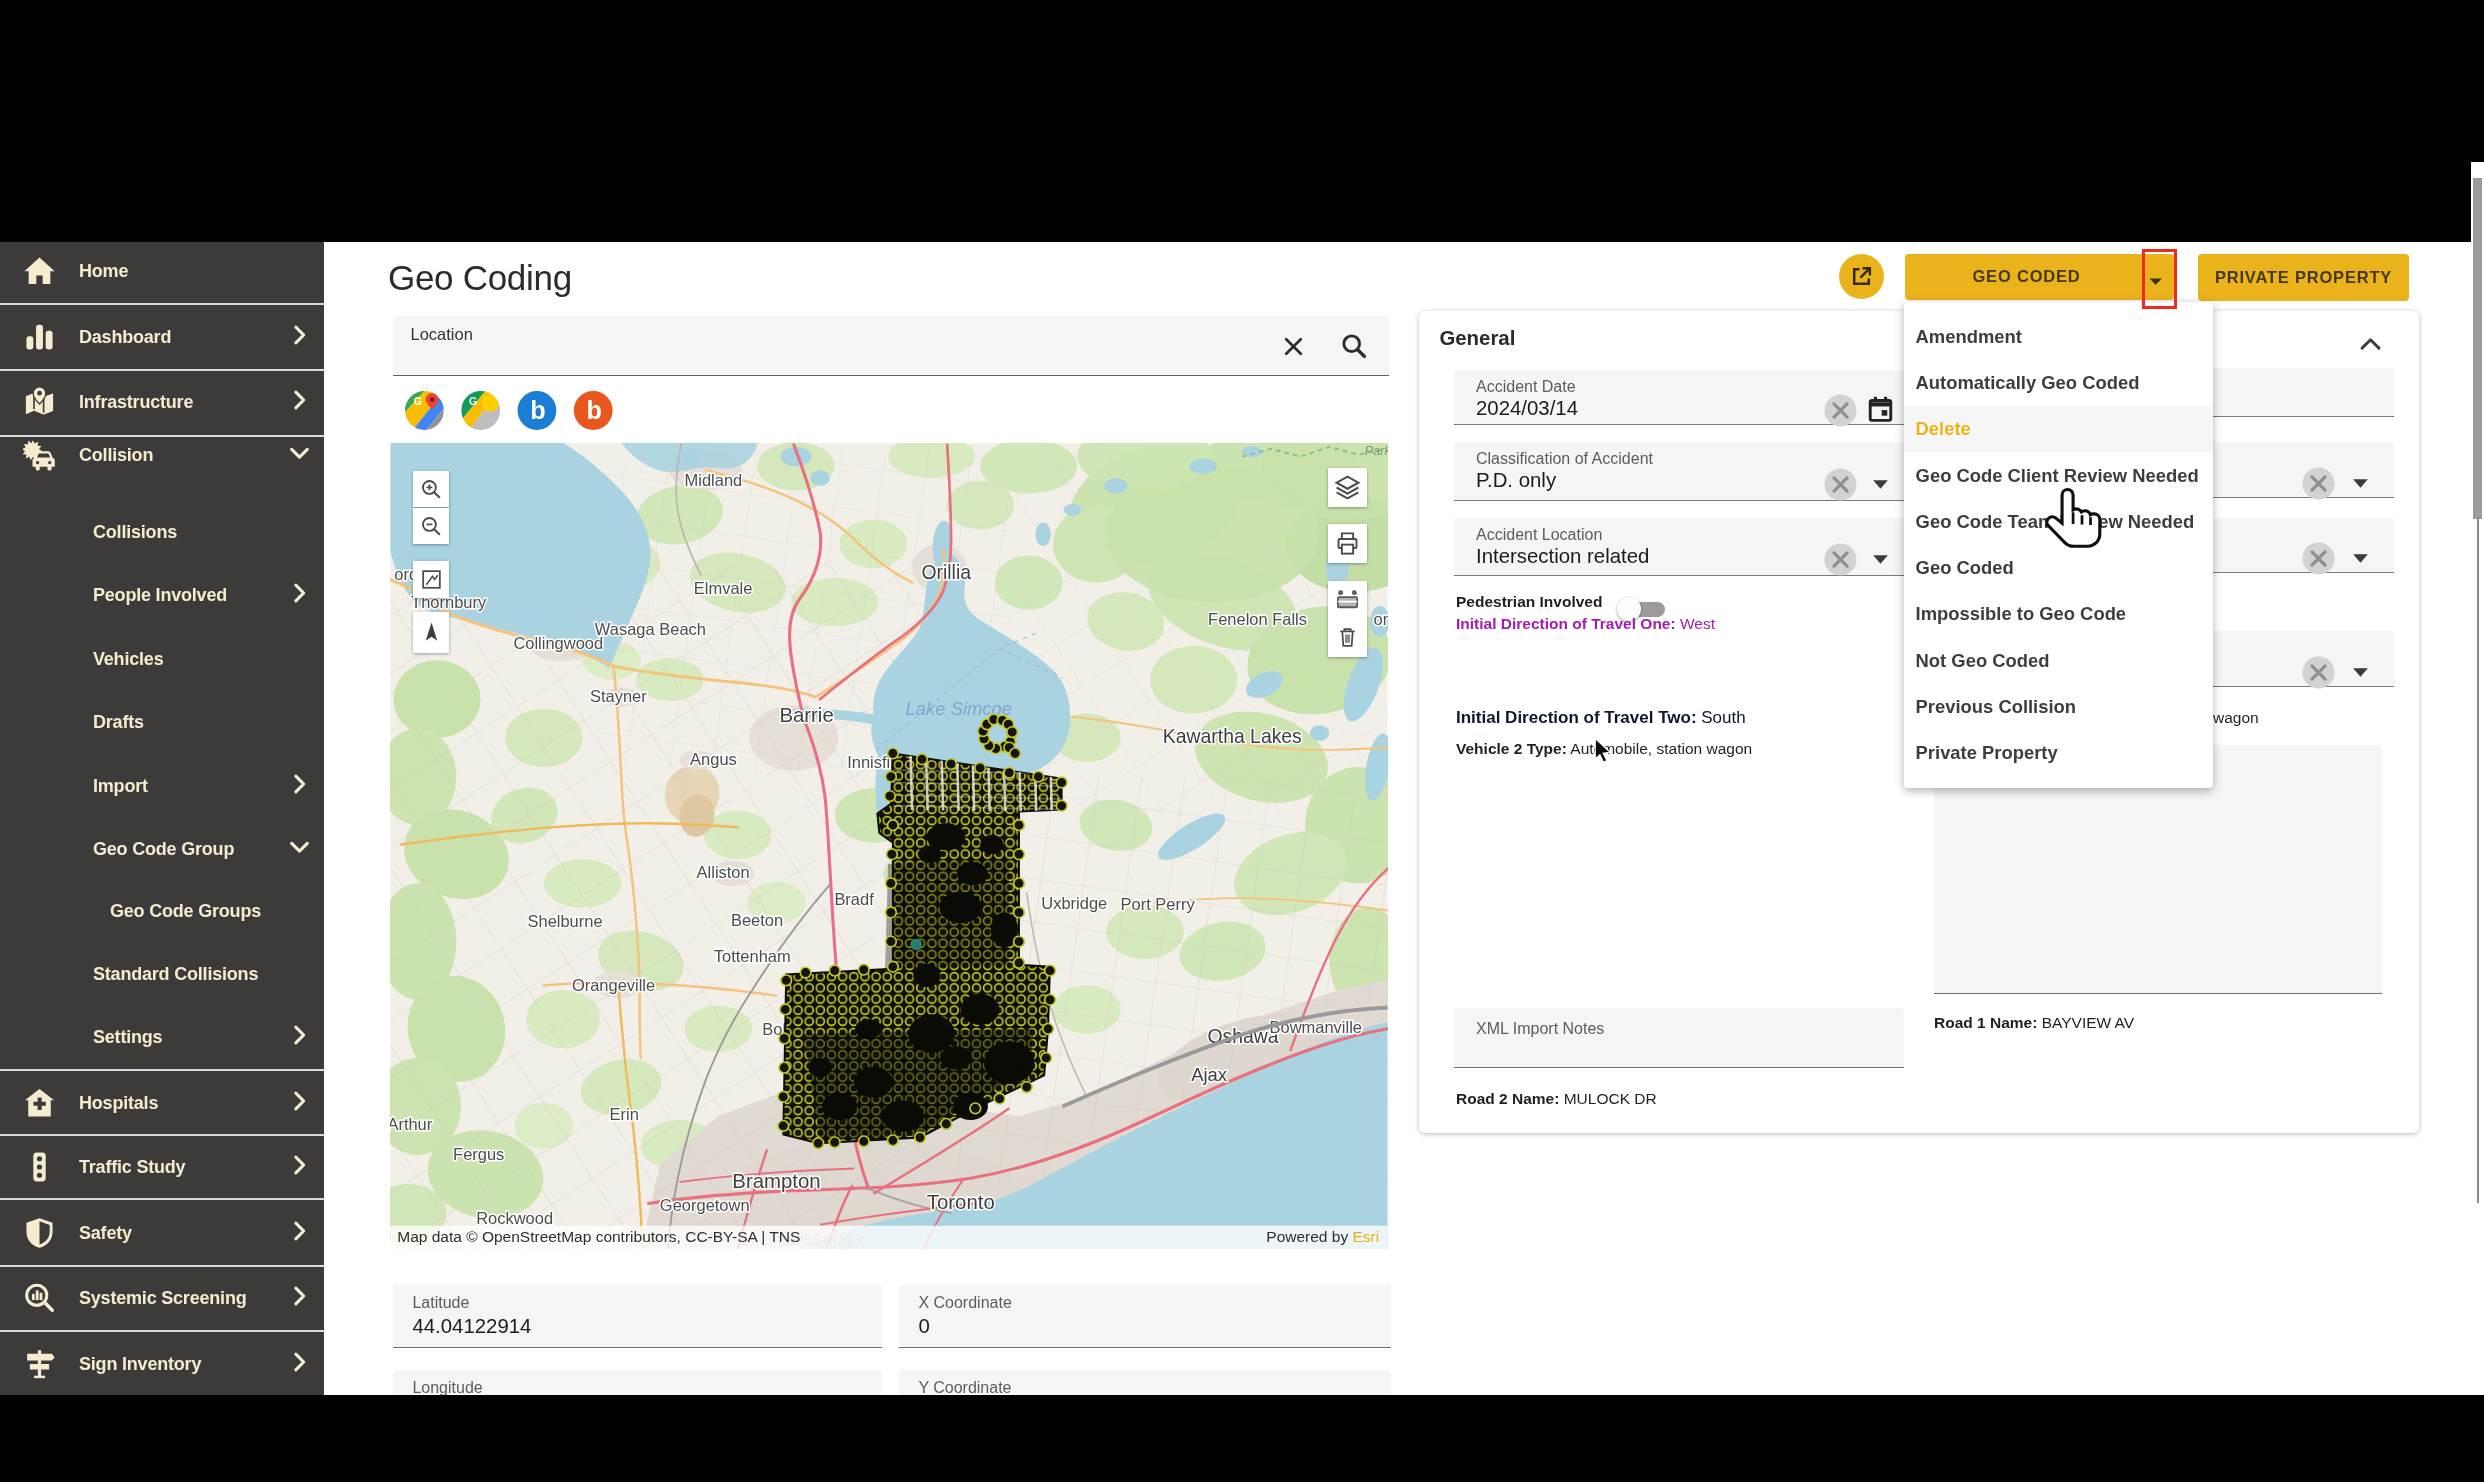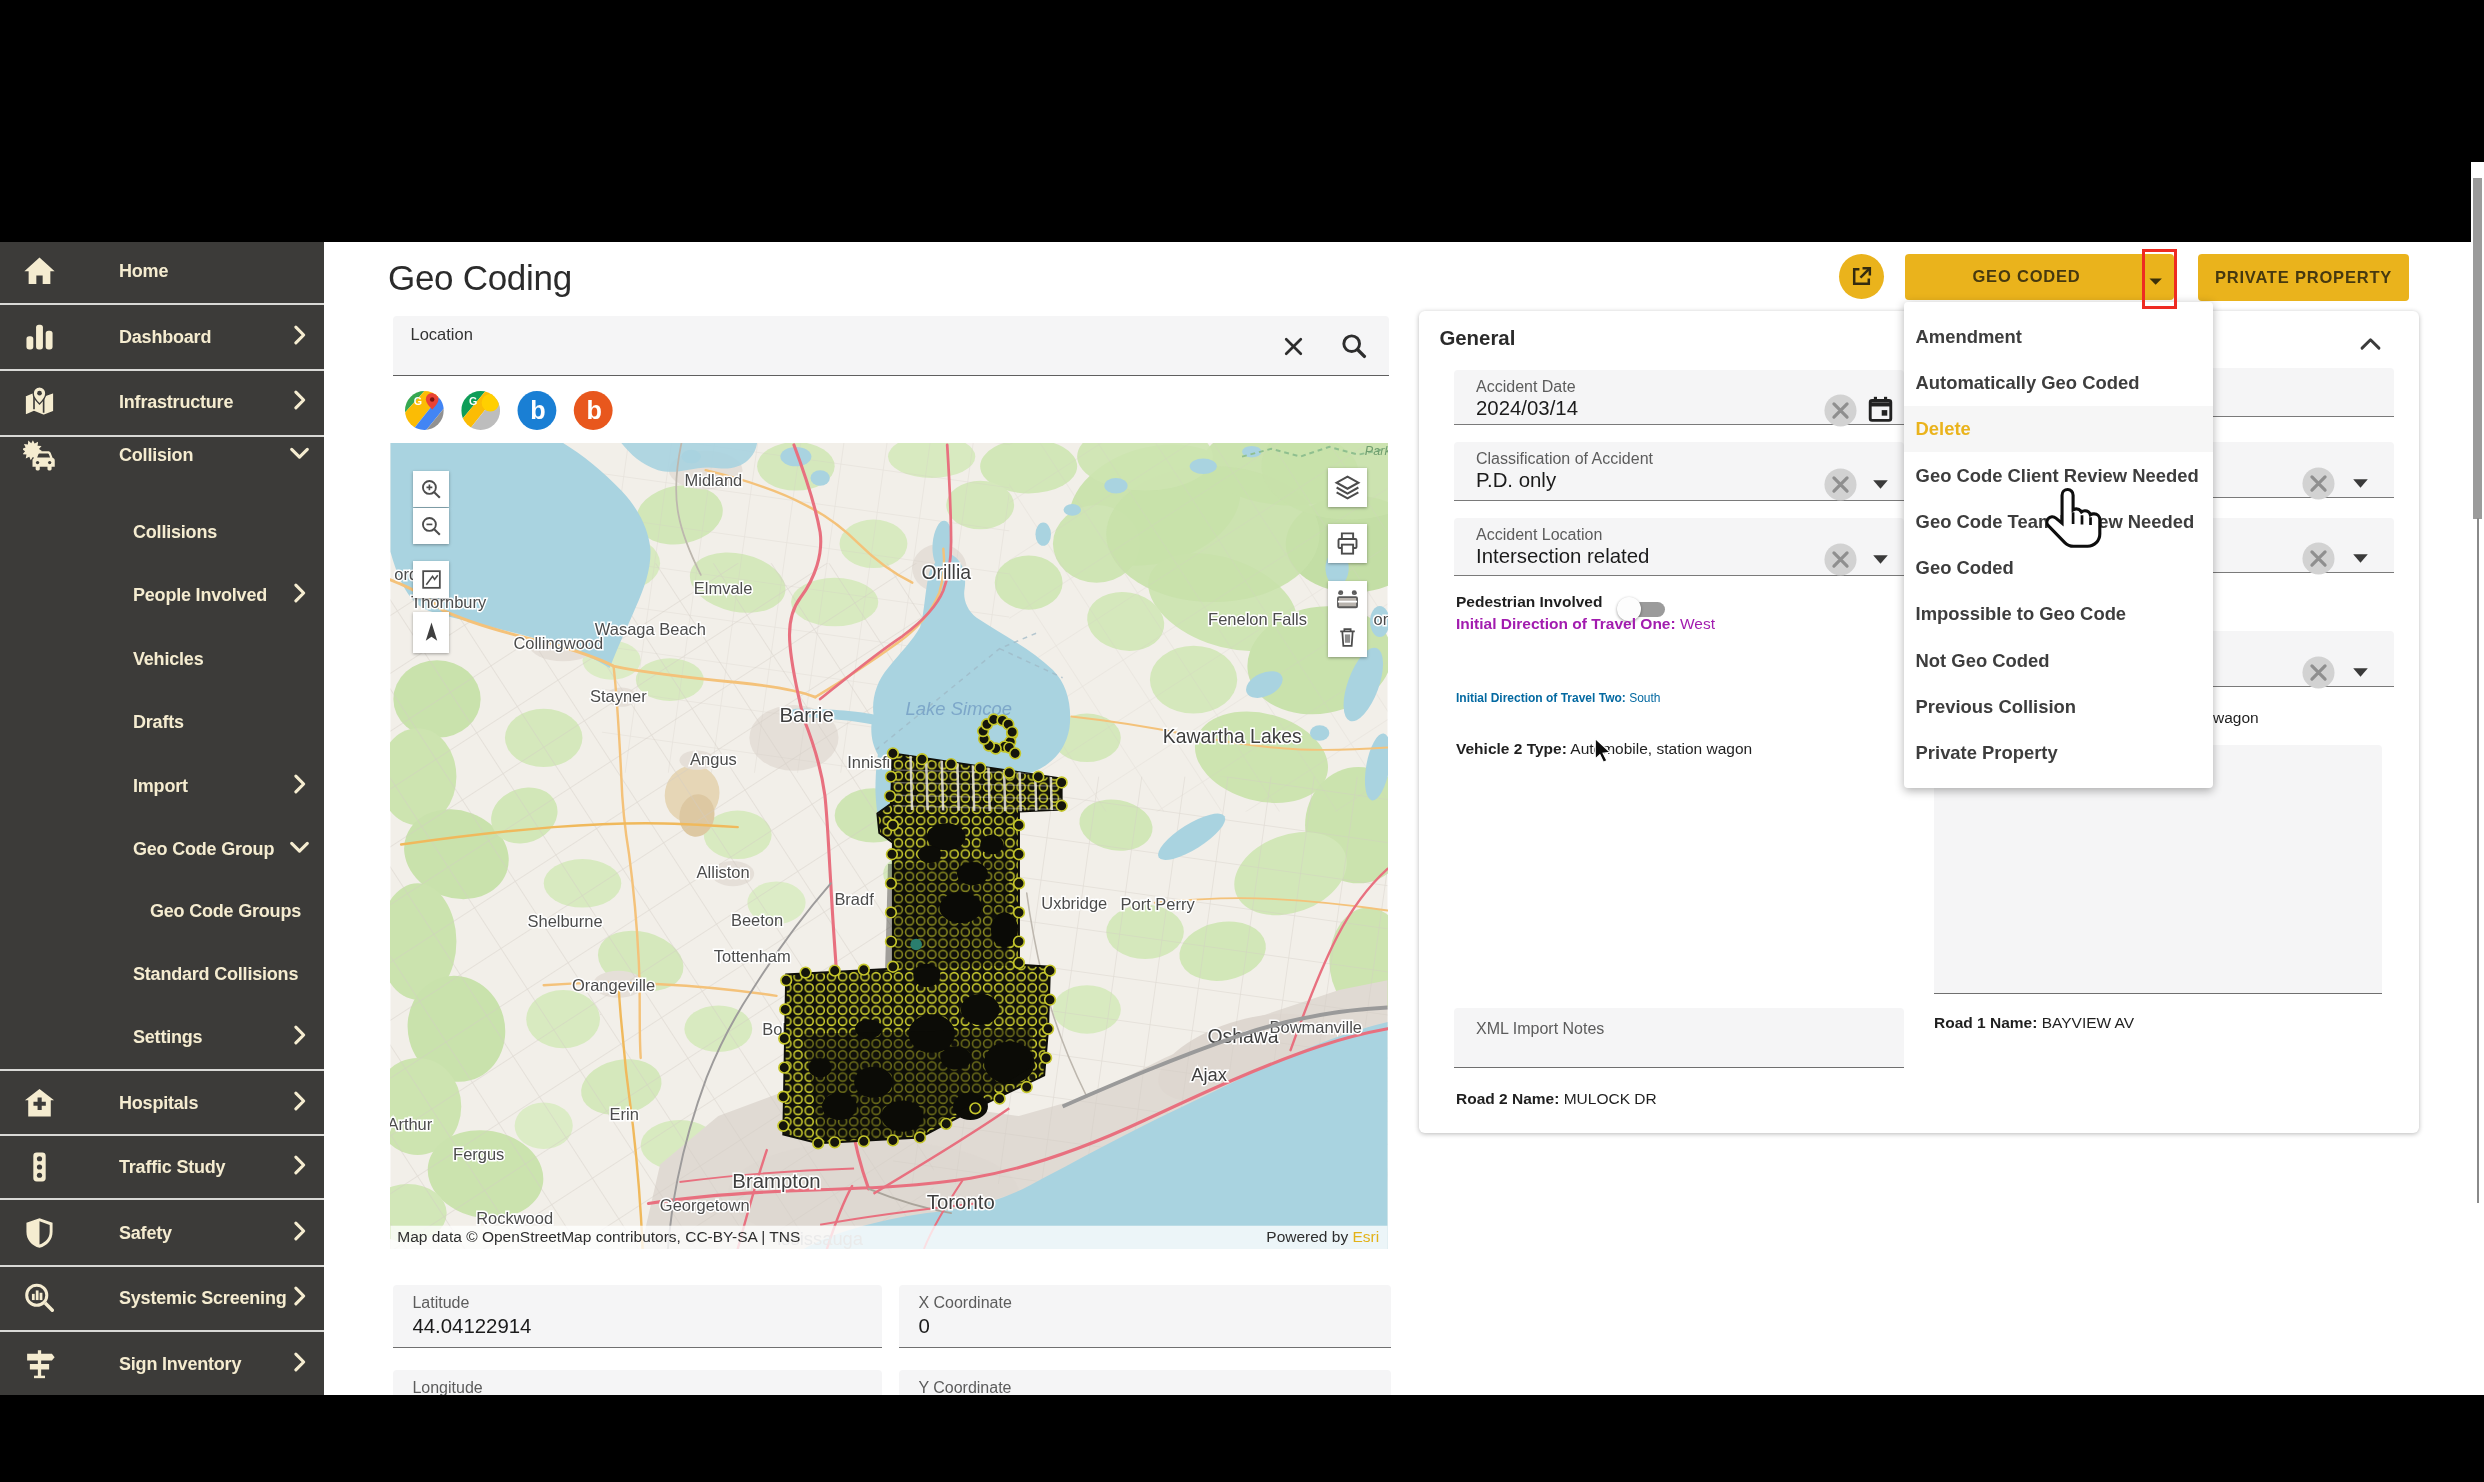--- a/index.html
+++ b/index.html
@@ -14,21 +14,21 @@
   #hamb div{height:2.9px;background:#2b2313;margin-bottom:6.8px;border-radius:1.5px;}
   #regionYork{left:325px;top:28px;font-size:19.4px;font-weight:bold;color:#241d0b;}
   #avatar{left:2206px;top:21.3px;}
   #email{left:2270px;top:29px;font-size:17.5px;color:#2f2a1a;}
   
   #sidebar{left:0;top:242px;width:324px;height:1153px;background:#3c3b39;}
   .sdiv{position:absolute;left:0;width:324px;height:1.9px;background:#d9d9d6;}
   .sitem{position:absolute;left:0;width:324px;height:62px;color:#f5ecd0;}
   .sitem .icon{position:absolute;left:23px;top:50%;transform:translateY(-50%);}
   .sitem .lab{position:absolute;left:79px;top:50%;transform:translateY(-50%);
-    font-size:18px;font-weight:bold;white-space:nowrap;letter-spacing:-0.2px;margin-left:40px;}
+    font-size:18px;font-weight:bold;white-space:nowrap;letter-spacing:-0.2px;}
   .sitem .lab.l1{left:93px;}
   .sitem .lab.l2{left:110px;}
   .sitem .chev{position:absolute;right:11.6px;top:50%;transform:translateY(-50%);}
   
   #main{left:324px;top:242px;width:2160px;height:1153px;background:#fff;overflow:hidden;}
   #title{left:64px;top:15.5px;font-size:35px;font-weight:400;color:#2b2b2b;letter-spacing:-0.3px;}
   #locbox{left:69px;top:74px;width:996px;height:60px;background:#f5f5f6;
     border-bottom:1.9px solid #5f5f5f;border-radius:3.9px 3.9px 0 0;}
   #locbox .lb{position:absolute;left:17.5px;top:8.7px;font-size:16.5px;color:#333;}
   .mapbtn{position:absolute;background:#fff;box-shadow:0 1px 2.9px rgba(0,0,0,.35);
@@ -649,21 +649,21 @@
           <path d="M7.5 7.5 L16.5 16.5 M16.5 7.5 L7.5 16.5" stroke="#8f8f8f" stroke-width="2.2" stroke-linecap="round"></path>
         </svg>
       <svg class="xc" style="right:10.7px;top:29px" width="25" height="25" viewBox="0 0 24 24">
           <path d="M5 8 L12 16 L19 8 Z" fill="#3a3a3a"></path>
         </svg>
     </div>
     <div class="abs" style="left:37px;top:282px;font-size:15.5px;font-weight:bold;color:#1f1f1f">Pedestrian Involved</div>
     <div class="abs" style="left:203px;top:291px;width:43px;height:14.6px;border-radius:7.8px;background:#9b9b9b"></div>
     <div class="abs" style="left:198px;top:286px;width:24px;height:24px;border-radius:50%;background:#fdfdfd;box-shadow:0 1px 2.9px rgba(0,0,0,.4)"></div>
     <div class="abs" style="left:37px;top:304px;font-size:15.5px;color:#a21caf"><b>Initial Direction of Travel One:</b> West</div>
-    <div class="abs" style="left:37px;top:380px;font-size:12px;color:#0369a1"><b>Initial Direction of Travel Two:</b> South</div>
+    <div class="abs" style="left:37px;top:397px;font-size:17px;color:#0f172a"><b>Initial Direction of Travel Two:</b> South</div>
     <div class="abs" style="left:37px;top:429px;font-size:15.5px;color:#1f1f1f"><b>Vehicle 2 Type:</b> Automobile, station wagon</div>
     <div class="cfield" style="left:35px;top:697px;width:450px;height:60px;border-bottom:1.9px solid #6f6f6f">
       <div class="fl" style="top:11.6px">XML Import Notes</div>
       </div>
     <div class="abs" style="left:37px;top:779px;font-size:15.5px;color:#1f1f1f"><b>Road 2 Name:</b> MULOCK DR</div>
 
     <div class="cfield" style="left:517px;top:57px;width:458px;height:49px"></div>
     <div class="cfield" style="left:517px;top:131px;width:458px;height:56px">
       <svg class="xc" style="right:58px;top:24px" width="35" height="35" viewBox="0 0 24 24">
         <circle cx="12" cy="12" r="11" fill="#d2d2d2"></circle>

